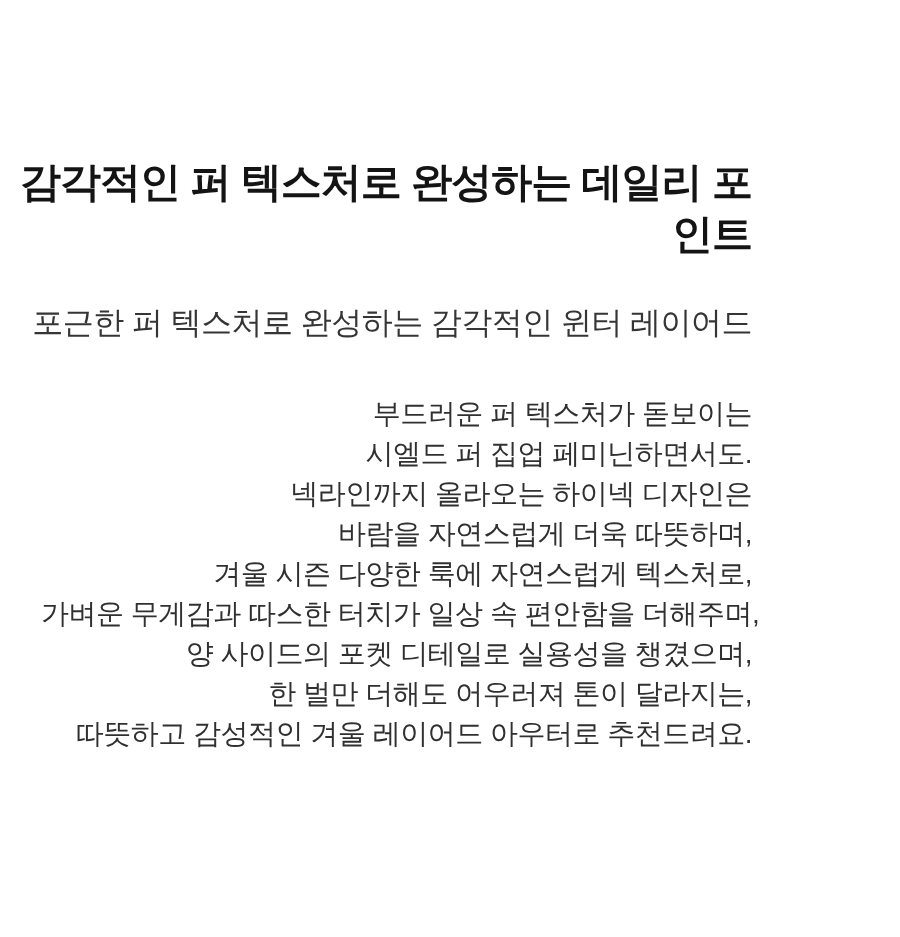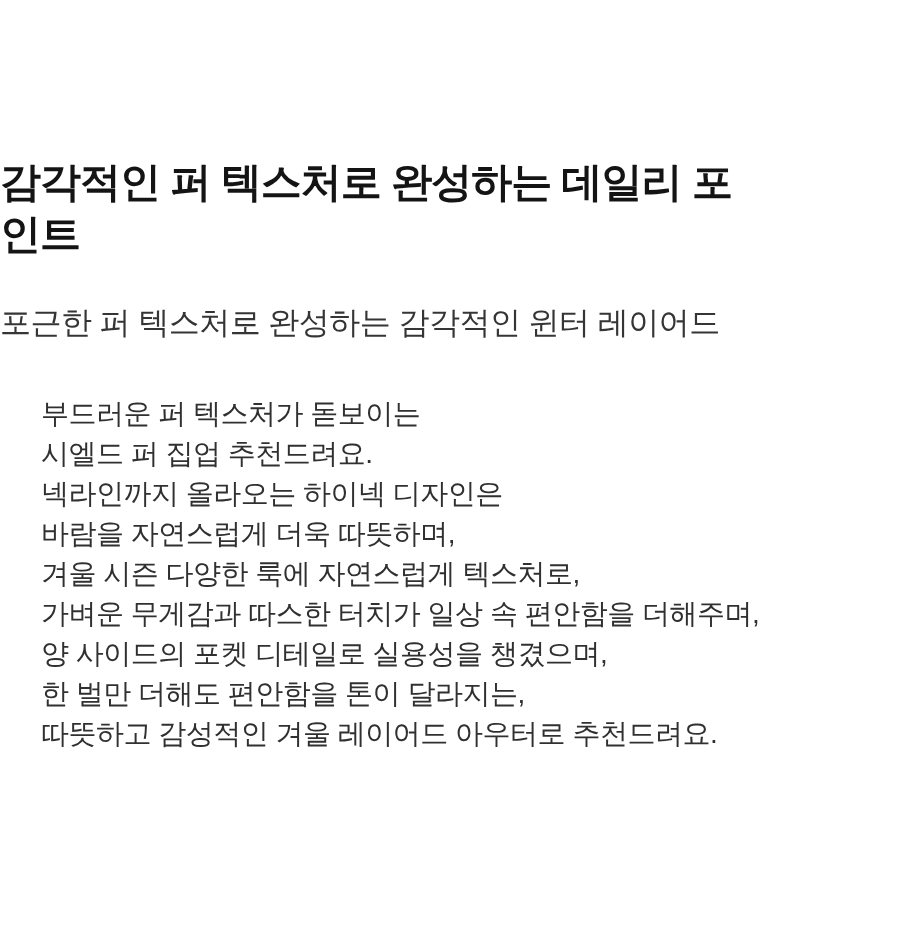--- a/index.html
+++ b/index.html
@@ -11,21 +11,21 @@
     width: 900px;
     height: 937px;
     overflow: hidden;
     font-family: "Liberation Sans", "DejaVu Sans", sans-serif;
   }
   .page {
     width: 752px;
     height: 937px;
     box-sizing: border-box;
     padding-top: 156px;
-    text-align: left;
+    text-align: right;
   }
   .title {
     margin: 0;
     font-size: 41px;
     line-height: 52px;
     font-weight: 800;
     letter-spacing: -1px;
     color: #141414;
   }
   .subtitle {
@@ -52,22 +52,22 @@
 </head>
 <body>
 
 <main class="page">
   <h1 class="title">감각적인 퍼 텍스처로 완성하는 데일리 포인트</h1>
 
   <p class="subtitle">포근한 퍼 텍스처로 완성하는 감각적인 윈터 레이어드</p>
 
   <div class="body-text">
       <div class="body-line">부드러운 퍼 텍스처가 돋보이는</div>
-      <div class="body-line">시엘드 퍼 집업 추천드려요.</div>
+      <div class="body-line">시엘드 퍼 집업 페미닌하면서도.</div>
       <div class="body-line">넥라인까지 올라오는 하이넥 디자인은</div>
       <div class="body-line">바람을 자연스럽게 더욱 따뜻하며,</div>
       <div class="body-line">겨울 시즌 다양한 룩에 자연스럽게 텍스처로,</div>
       <div class="body-line">가벼운 무게감과 따스한 터치가 일상 속 편안함을 더해주며,</div>
       <div class="body-line">양 사이드의 포켓 디테일로 실용성을 챙겼으며,</div>
-      <div class="body-line">한 벌만 더해도 편안함을 톤이 달라지는,</div>
+      <div class="body-line">한 벌만 더해도 어우러져 톤이 달라지는,</div>
       <div class="body-line">따뜻하고 감성적인 겨울 레이어드 아우터로 추천드려요.</div>
     </div>
 </main>
 
 </body></html>

